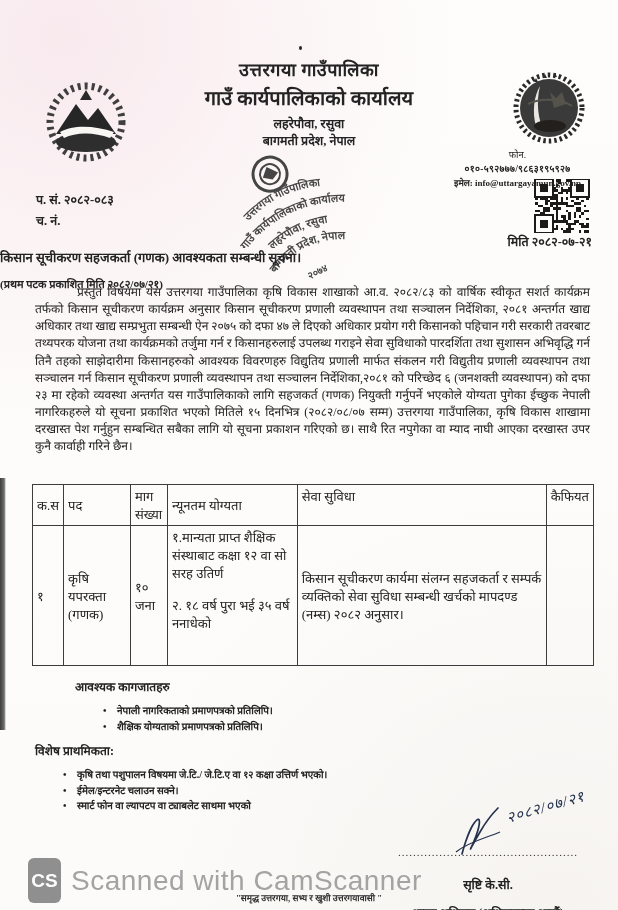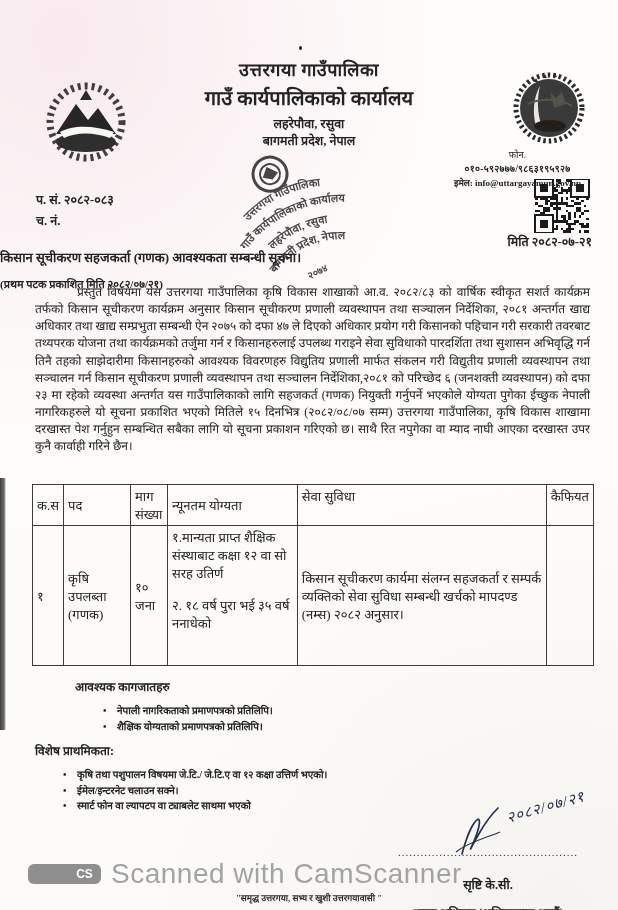--- a/index.html
+++ b/index.html
@@ -54,23 +54,23 @@
   .dotline{font-size:11px;letter-spacing:1px;color:#333;margin-top:46px;white-space:nowrap;overflow:hidden;}
   .sig-name{font-size:12.5px;font-weight:bold;margin-top:18px;}
   .sig-desig{font-size:12px;font-weight:bold;margin-top:11px;white-space:nowrap;}
   .hand-date{
     position:absolute;right:2px;top:-4px;transform:rotate(-16deg);
     font-size:15px;color:#25324e;font-style:italic;letter-spacing:1px;white-space:nowrap;
   }
   
   .motto{left:0;right:0;top:892px;text-align:center;font-size:8.8px;font-weight:bold;color:#2e2e2e;}
   .cswm{left:28px;top:858px;display:flex;align-items:center;gap:10px;}
-  .csbox{width:33px;height:20px;background:#8f8f8f;border-radius:6px;color:#fdfdfd;
-    font-family:"Liberation Sans",sans-serif;font-weight:bold;font-size:12px;
-    display:flex;align-items:center;justify-content:center;padding-left:40px;}
+  .csbox{width:33px;height:45px;background:#8f8f8f;border-radius:6px;color:#fdfdfd;
+    font-family:"Liberation Sans",sans-serif;font-weight:bold;font-size:19px;
+    display:flex;align-items:center;justify-content:center;}
   .cstext{font-family:"Liberation Sans",sans-serif;font-size:28px;color:#a3a3a3;letter-spacing:.5px;}
   
   .edge-strip{left:0;top:478px;width:6px;height:252px;background:linear-gradient(90deg,#1c1c1c,#555 70%,transparent);opacity:.85;}
   .speck{left:299px;top:46px;width:3px;height:4px;background:#222;border-radius:50%;}
   .stamp{left:210px;top:136px;width:156px;height:150px;transform:rotate(-26deg);opacity:.82;}
   .qr{right:28px;top:179px;width:56px;height:54px;}
 </style>
 </head>
 <body>
 
@@ -294,21 +294,21 @@
           <tr>
         <th>क.स</th>
         <th>पद</th>
         <th>माग संख्या</th>
         <th>न्यूनतम योग्यता</th>
         <th style="vertical-align:top;">सेवा सुविधा</th>
         <th style="vertical-align:top;">कैफियत</th>
       </tr>
       <tr style="height:140px;">
         <td>१</td>
-        <td>कृषि उपलब्ता (गणक)</td>
+        <td>कृषि यपरक्ता (गणक)</td>
         <td>
           <div>१०</div>
           <div>जना</div>
         </td>
         <td class="qual" style="vertical-align:top;">
           <p>१.मान्यता प्राप्त शैक्षिक संस्थाबाट कक्षा १२ वा सो सरह उतिर्ण</p>
           <p>२. १८ वर्ष पुरा भई ३५ वर्ष ननाधेको</p>
         </td>
         <td>किसान सूचीकरण कार्यमा संलग्न सहजकर्ता र सम्पर्क व्यक्तिको सेवा सुविधा सम्बन्धी खर्चको मापदण्ड (नम्स) २०८२ अनुसार।</td>
         <td></td>

